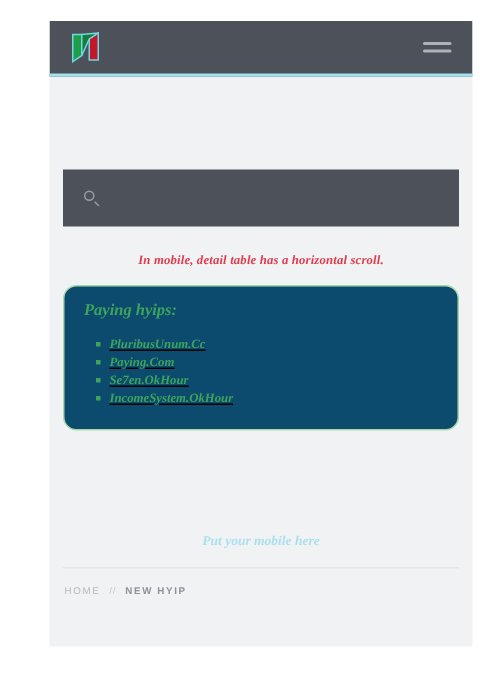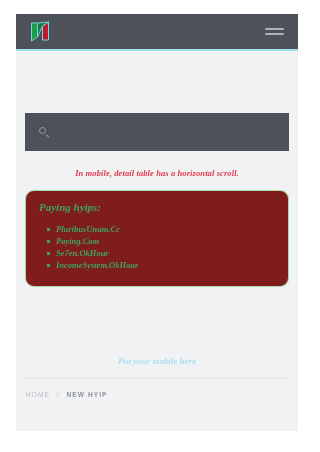--- a/index.html
+++ b/index.html
@@ -16,21 +16,21 @@
   }
   .page {
     position: relative;
     width: 320px;
     height: 452px;
     background: #ffffff;
   }
   
   .page-body {
     position: absolute;
-    left: 16px;
+    left: 33px;
     top: 14px;
     width: 282px;
     height: 417px;
     background: #f1f2f4;
     overflow: hidden;
   }
 
   
   .site-header {
     position: relative;
@@ -132,38 +132,39 @@
     font-style: italic;
     font-weight: bold;
     font-size: 8.5px;
     letter-spacing: .1px;
     padding: 17px 10px 0 10px;
   }
 
   
   .panel-wrap { padding: 12px 9px 0 9px; }
   .paying-panel {
-    background: #7f1d1d;
+    background: #0c4a6e;
     border: 1px solid #a7d8a9;
     border-radius: 9px;
     padding: 10px 12px 14px 12px;
     box-sizing: border-box;
   }
   .paying-title {
     color: #3ea45c;
     font-family: "Liberation Serif", serif;
     font-style: italic;
     font-weight: bold;
     font-size: 11px;
     margin: 0 0 11px 1px;
   }
   .paying-list {
     margin: 0;
     padding: 0 0 0 18px;
     list-style: none;
+    text-decoration: underline;
   }
   .paying-list li {
     position: relative;
     color: #3ea45c;
     font-family: "Liberation Serif", serif;
     font-style: italic;
     font-weight: bold;
     font-size: 8.5px;
     line-height: 10.5px;
     margin: 0 0 1.5px 0;

